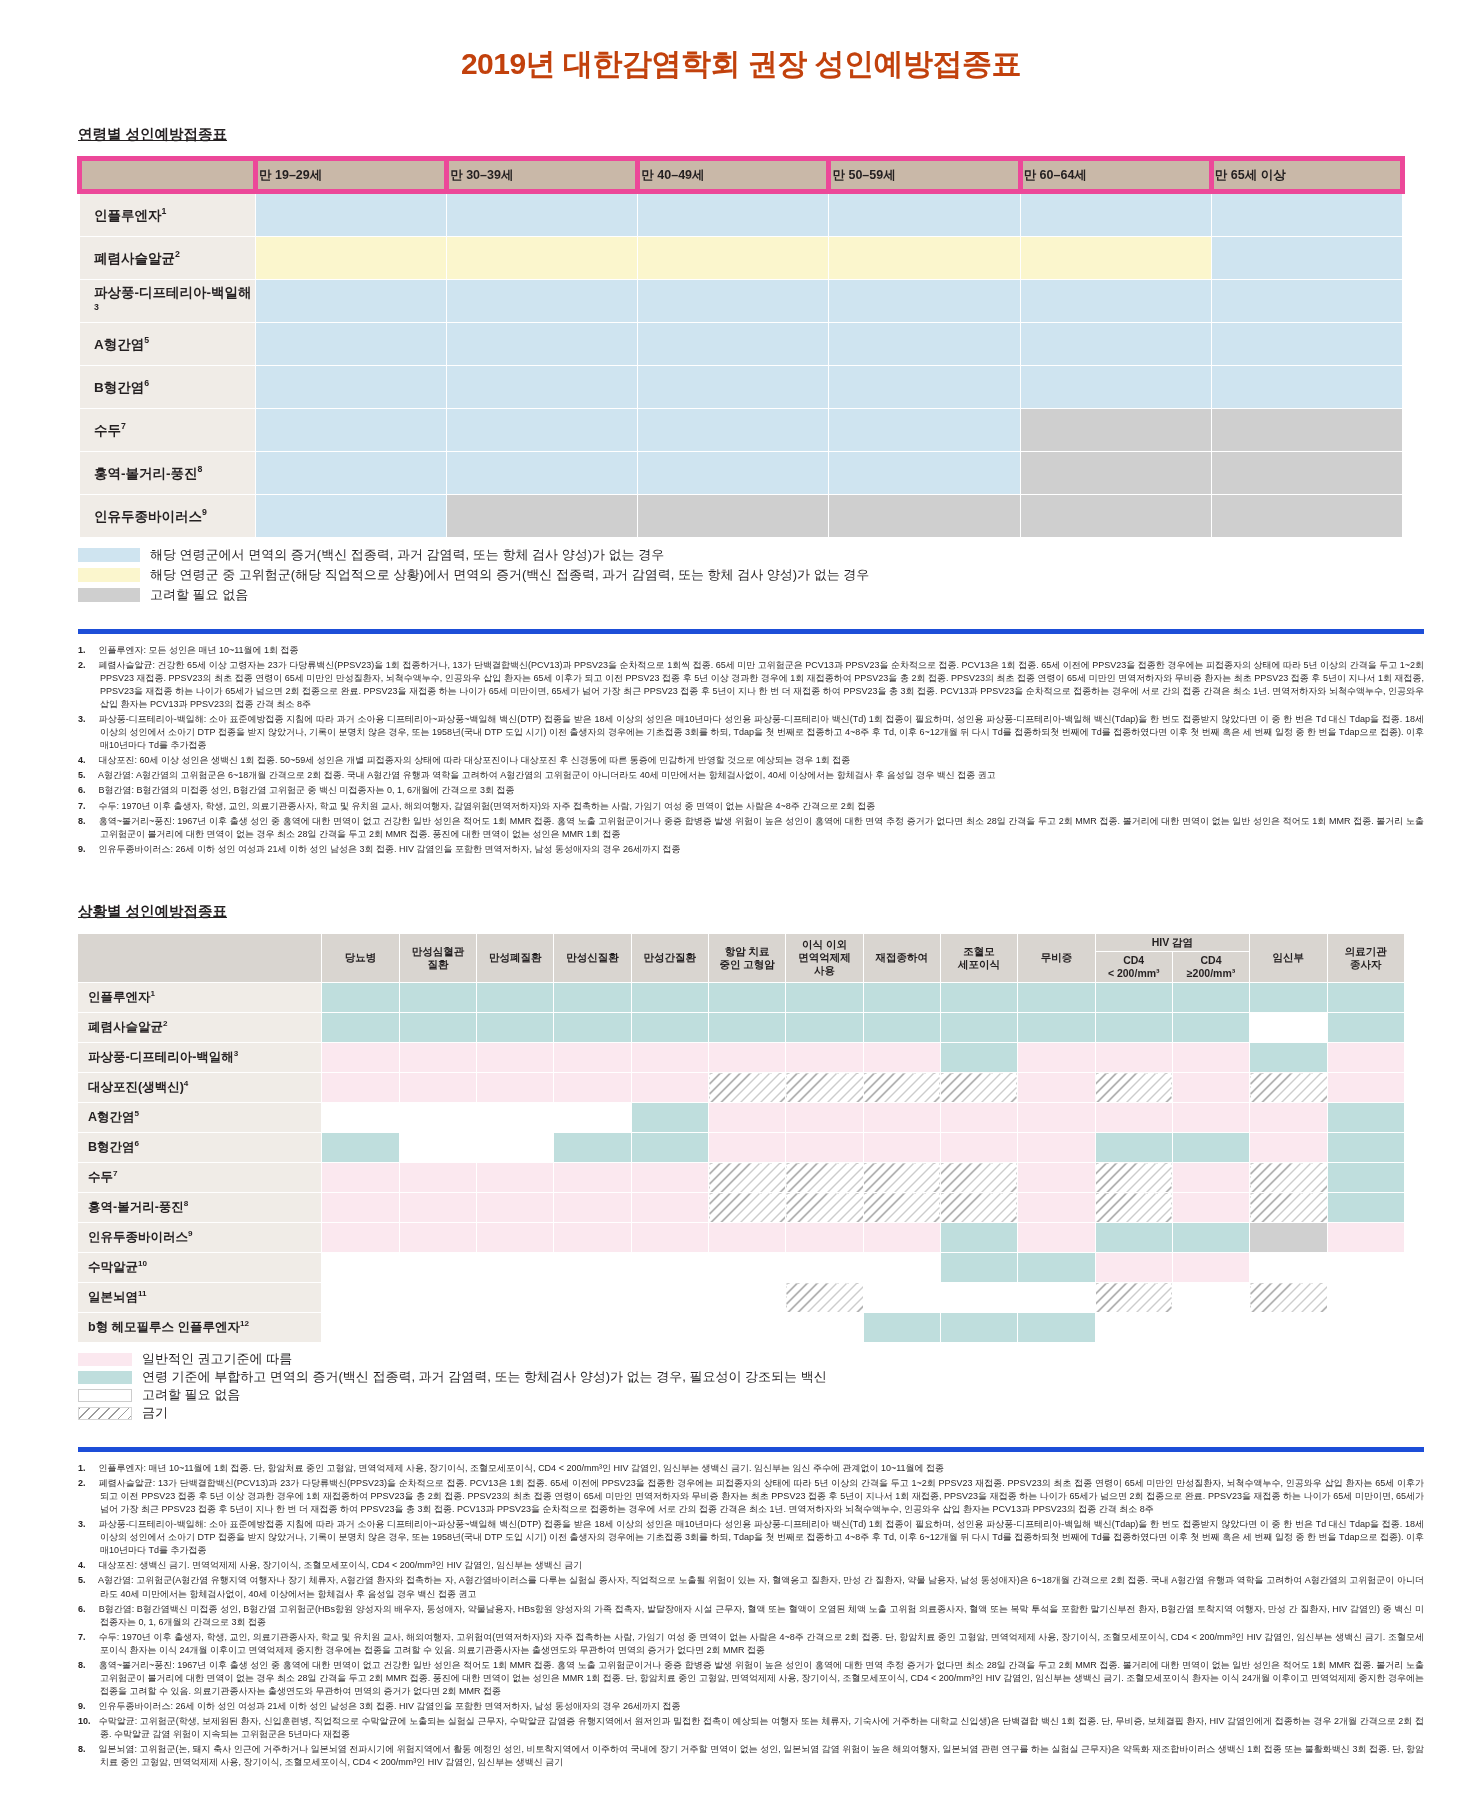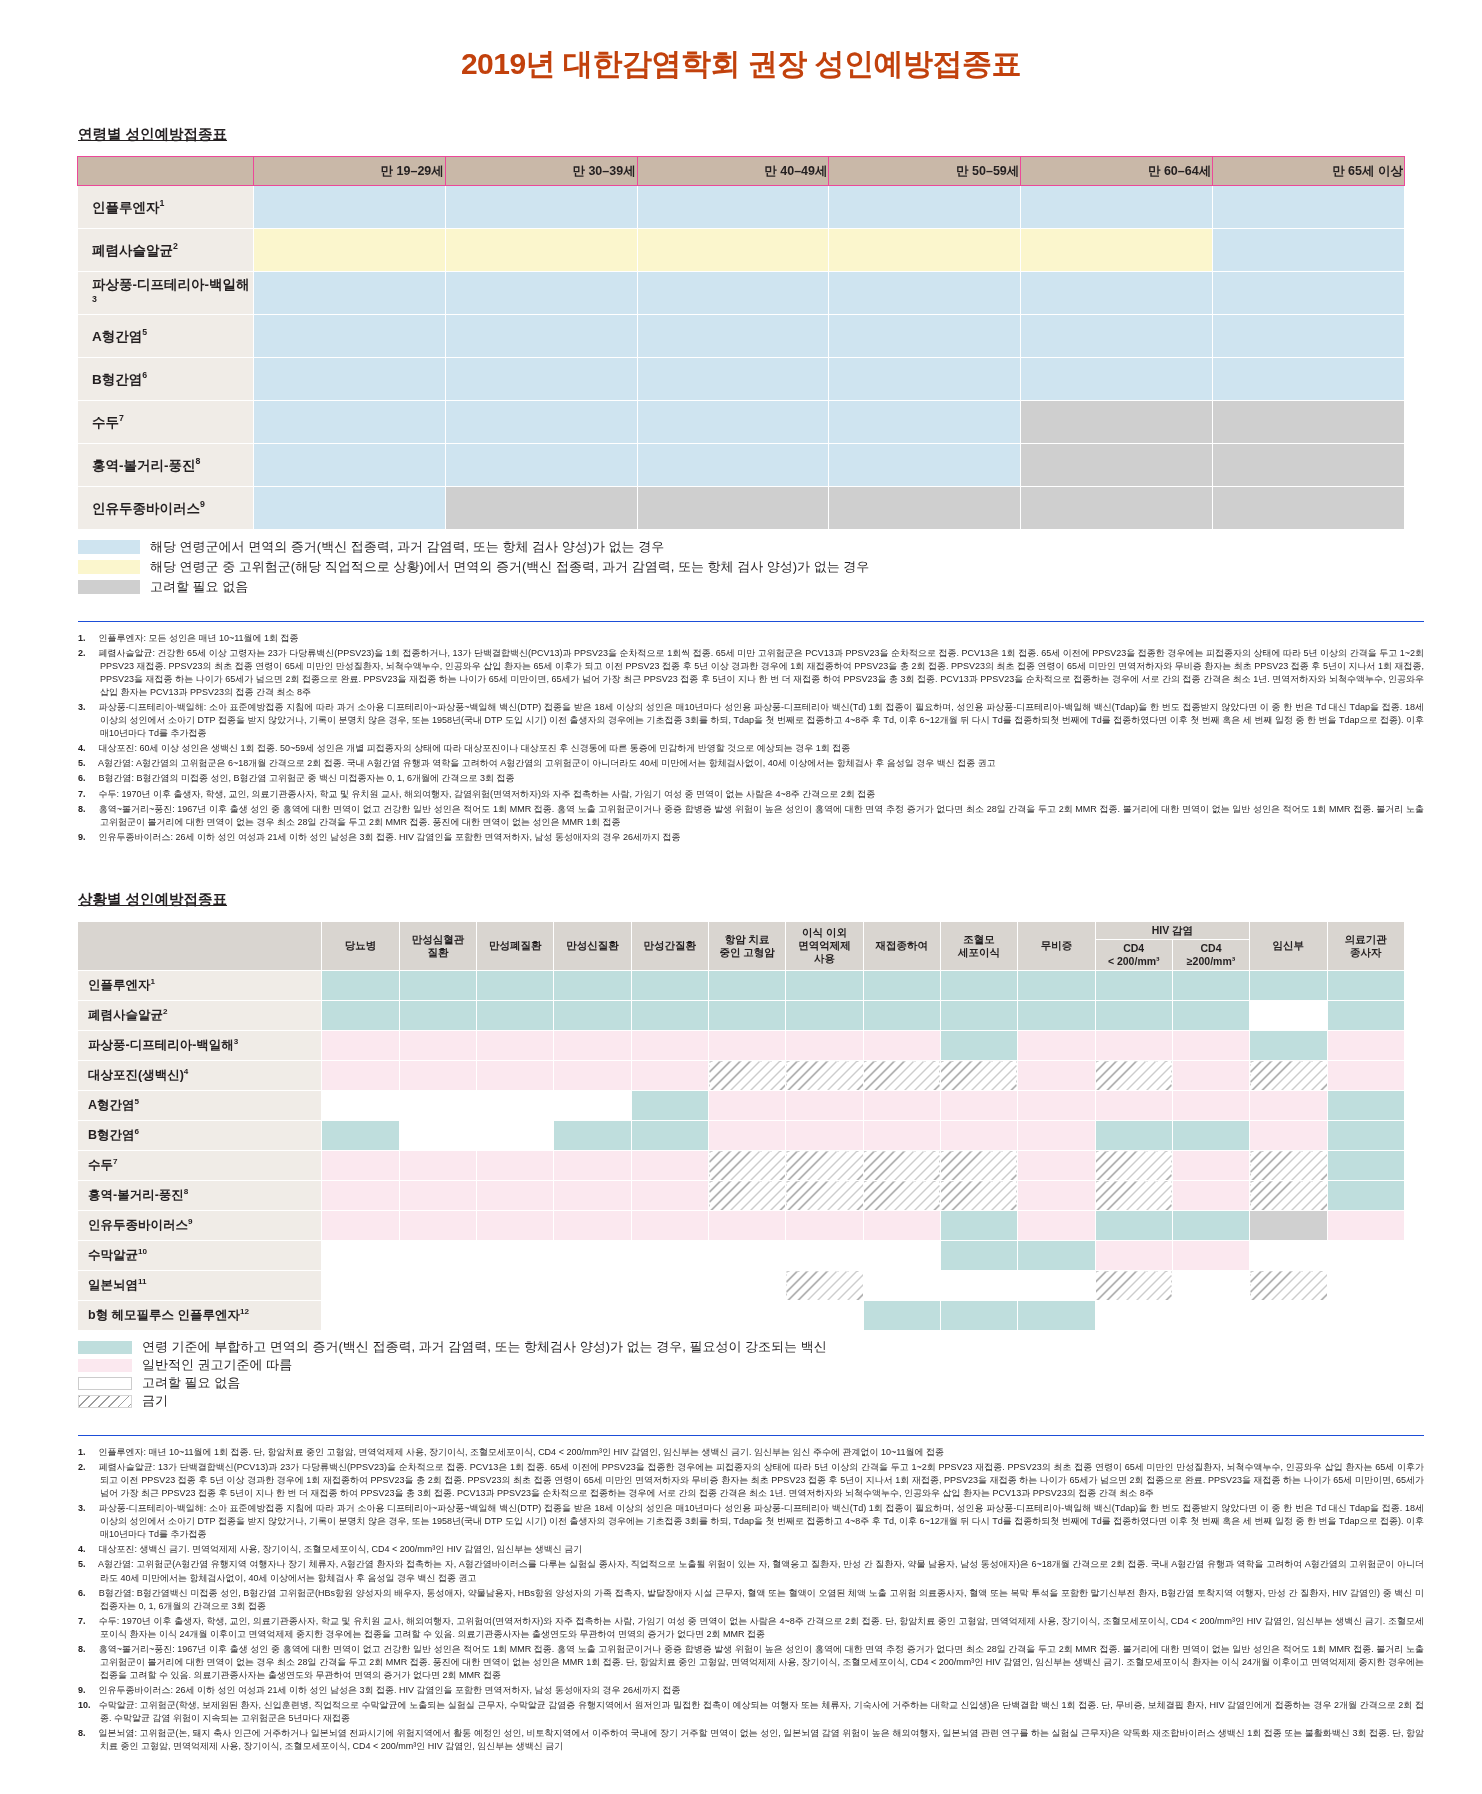--- a/index.html
+++ b/index.html
@@ -32,22 +32,22 @@
   td,th{border:1px solid #ffffff;}
 
   
   #t1{width:1328px;}
   #t1 th{
     background:#c9b8a8;
     color:#231f20;
     font-size:12.5px;
     font-weight:bold;
     height:26px;
-    text-align:right;
-    border:1px solid #ec4899;
+    text-align:left;
+    border:5px solid #ec4899;
   }
   #t1 th.corner{background:#c9b8a8;}
   #t1 td.rowlab{
     background:#f0ece7;
     font-size:13.5px;
     font-weight:bold;
     padding-left:14px;
     height:40px;
     text-align:left;
     color:#231f20;
@@ -60,21 +60,21 @@
 
   
   .legend{margin:8px 0 0 78px;}
   .legend-row{display:flex;align-items:center;height:17px;margin-bottom:3px;}
   .legend-box{width:62px;height:14px;margin-right:10px;border:0;}
   .legend-text{font-size:13px;color:#231f20;}
 
   
   .notes{
     margin:26px 58px 0 78px;
-    border-top:1px solid #1d4ed8;
+    border-top:5px solid #1d4ed8;
     padding-top:10px;
   }
   .notes ol{margin:0;padding:0;list-style:none;}
   .notes li{
     font-size:9px;
     line-height:1.45;
     color:#231f20;
     margin-bottom:2px;
     padding-left:22px;
     text-indent:-22px;
@@ -490,26 +490,26 @@
               <td class="cell d-white"></td>
               <td class="cell d-white"></td>
               <td class="cell d-white"></td>
             </tr>
           </tbody>
       </table>
     </div>
 
     <div class="legend legend2" id="legend2">
         <div class="legend-row">
+          <div class="legend-box d-pink"></div>
+          <div class="legend-text">일반적인 권고기준에 따름</div>
+        </div>
+        <div class="legend-row">
           <div class="legend-box d-teal"></div>
           <div class="legend-text">연령 기준에 부합하고 면역의 증거(백신 접종력, 과거 감염력, 또는 항체검사 양성)가 없는 경우, 필요성이 강조되는 백신</div>
-        </div>
-        <div class="legend-row">
-          <div class="legend-box d-pink"></div>
-          <div class="legend-text">일반적인 권고기준에 따름</div>
         </div>
         <div class="legend-row">
           <div class="legend-box bordered-box"></div>
           <div class="legend-text">고려할 필요 없음</div>
         </div>
         <div class="legend-row">
           <div class="legend-box hatch-box"></div>
           <div class="legend-text">금기</div>
         </div>
       </div>

